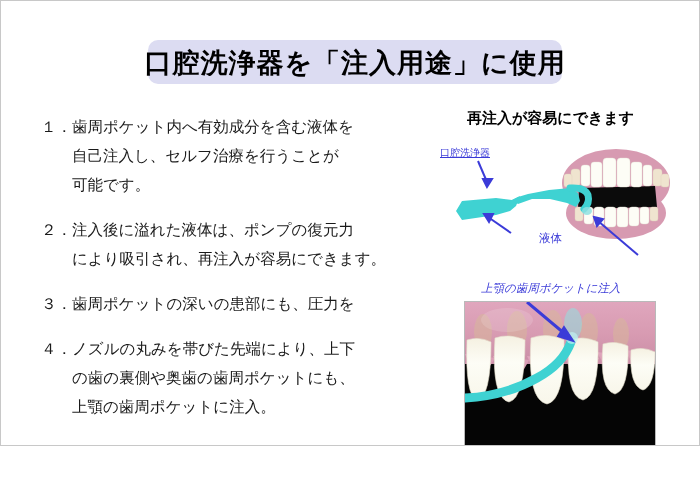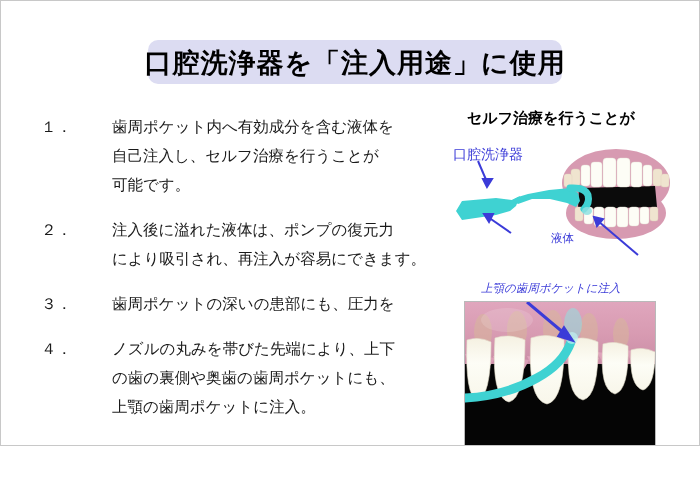--- a/index.html
+++ b/index.html
@@ -64,21 +64,20 @@
     white-space: nowrap;
   }
   .list-lines {
     flex: 1 1 auto;
   }
   .list-line {
     font-size: 15.5px;
     color: #1a1a1a;
     line-height: 29px;
     white-space: nowrap;
-    margin-left: 40px;
   }
 
   
   .right-heading {
     position: absolute;
     left: 466px;
     top: 108px;
     font-size: 15px;
     font-weight: bold;
     color: #000000;
@@ -89,34 +88,34 @@
     position: absolute;
     left: 453px;
     top: 140px;
     width: 244px;
     height: 130px;
   }
   .fig-top svg, .fig-bottom svg { display: block; }
 
   .label-device {
     position: absolute;
-    left: 452px;
+    left: 439px;
     top: 145px;
-    font-size: 14px;
+    font-size: 10px;
     color: #3b3bd8;
     white-space: nowrap;
+    text-decoration: underline;
   }
   .label-liquid {
     position: absolute;
     left: 538px;
     top: 230px;
     font-size: 11.5px;
     color: #3b3bd8;
     white-space: nowrap;
-    margin-left: 12px;
   }
   .label-inject {
     position: absolute;
     left: 480px;
     top: 280px;
     font-size: 11.5px;
     color: #3b3bd8;
     white-space: nowrap;
     font-style: italic;
   }
@@ -180,21 +179,21 @@
       <div class="list-num">４．</div>
       <div class="list-lines">
         <div class="list-line">ノズルの丸みを帯びた先端により、上下</div>
         <div class="list-line">の歯の裏側や奥歯の歯周ポケットにも、</div>
         <div class="list-line">上顎の歯周ポケットに注入。</div>
       </div>
     </div>
 
   </div>
 
-  <div class="right-heading">セルフ治療を行うことが</div>
+  <div class="right-heading">再注入が容易にできます</div>
 
   <div class="fig-top">
     <svg width="244" height="130" viewBox="0 0 244 130" xmlns="http://www.w3.org/2000/svg">
 
       <ellipse cx="162" cy="42" rx="54" ry="34" fill="#d79ab1"></ellipse>
 
       <ellipse cx="162" cy="72" rx="50" ry="26" fill="#d79ab1"></ellipse>
 
       <path d="M125 47 L201 45 L203 66 L124 68 Z" fill="#0b0b0b"></path>
 

